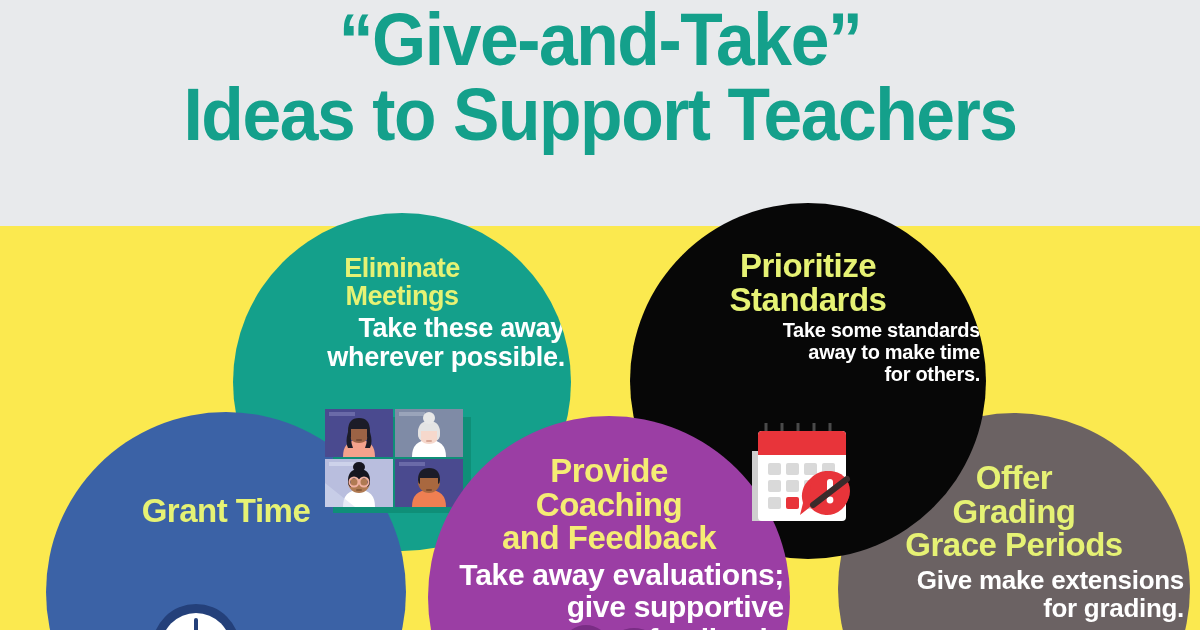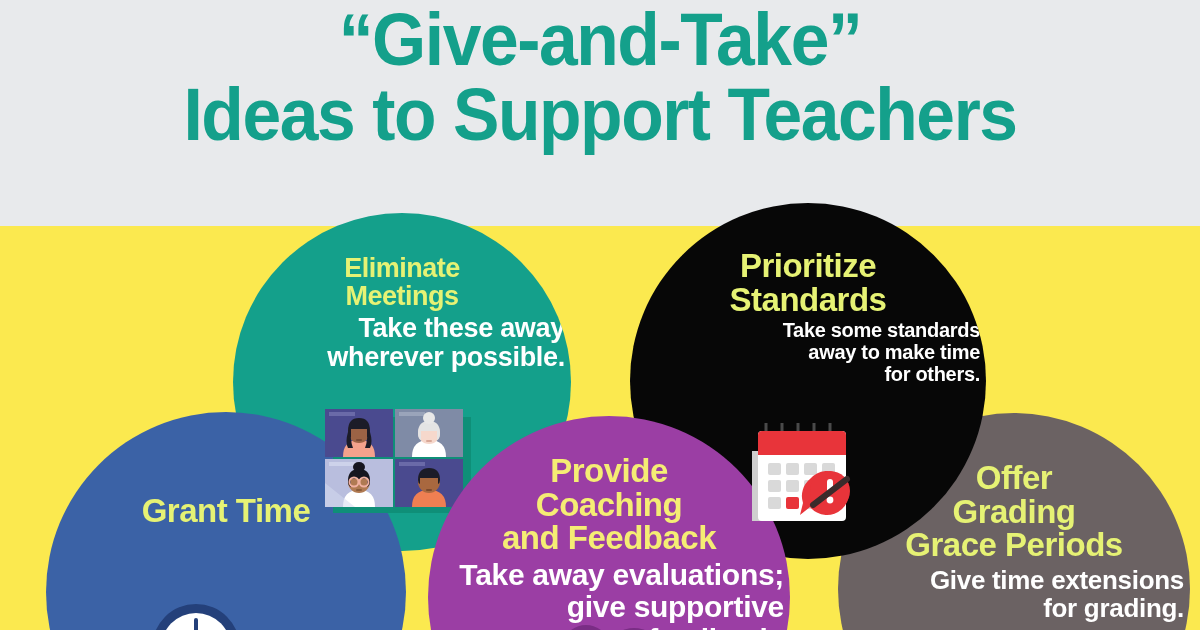--- a/index.html
+++ b/index.html
@@ -237,21 +237,21 @@
   </div>
 
   <div class="circle" id="circle-offer-grading">
     <div class="c-content">
       <div class="c-title">
         <div>Offer</div>
         <div>Grading</div>
         <div>Grace Periods</div>
       </div>
       <div class="c-sub">
-        <div>Give time extensions</div>
+        <div>Give make extensions</div>
         <div>for grading.</div>
       </div>
     </div>
   </div>
 
   <div class="clock-icon">
     <svg viewBox="0 0 96 96" width="96" height="96" aria-hidden="true">
       <circle cx="48" cy="48" r="44" fill="#24407a"></circle>
       <circle cx="48" cy="48" r="35" fill="#ffffff"></circle>
       <rect x="46" y="18" width="4" height="32" rx="2" fill="#24407a"></rect>

